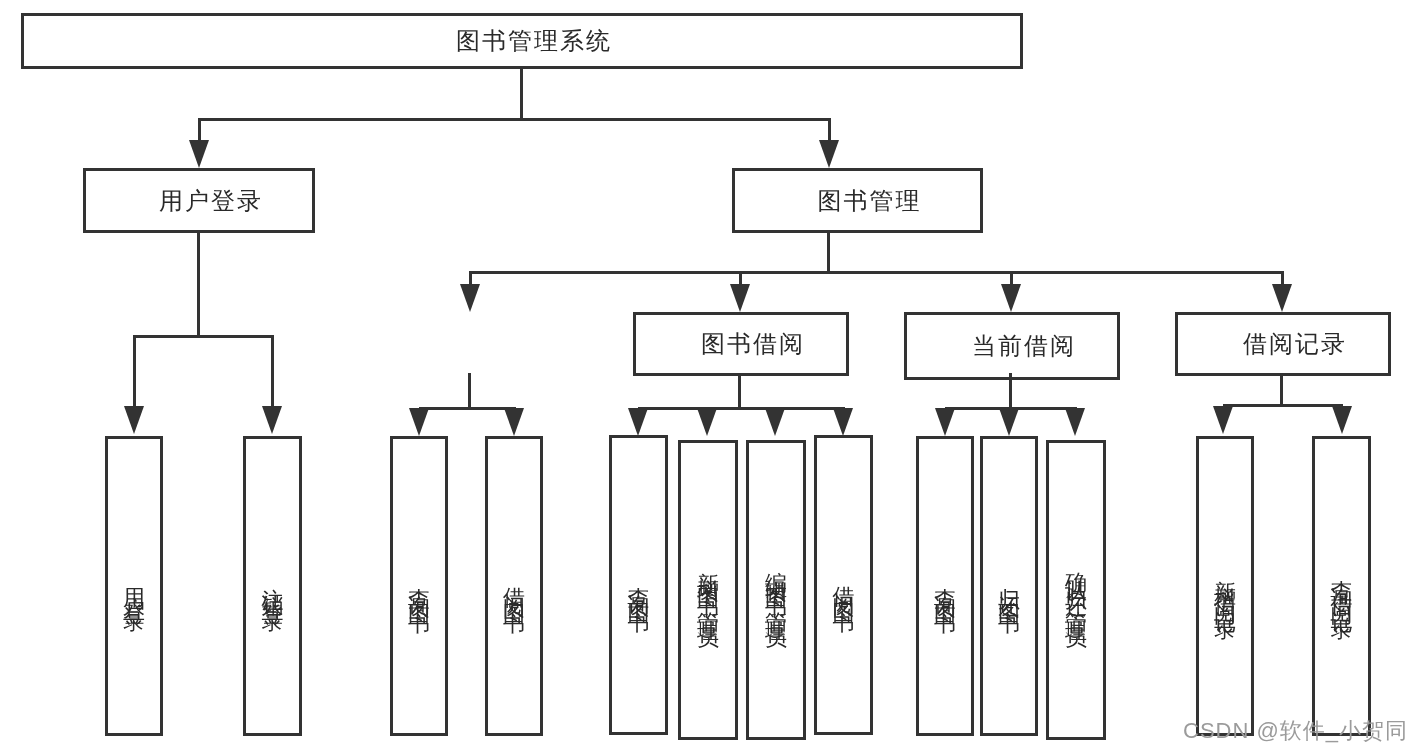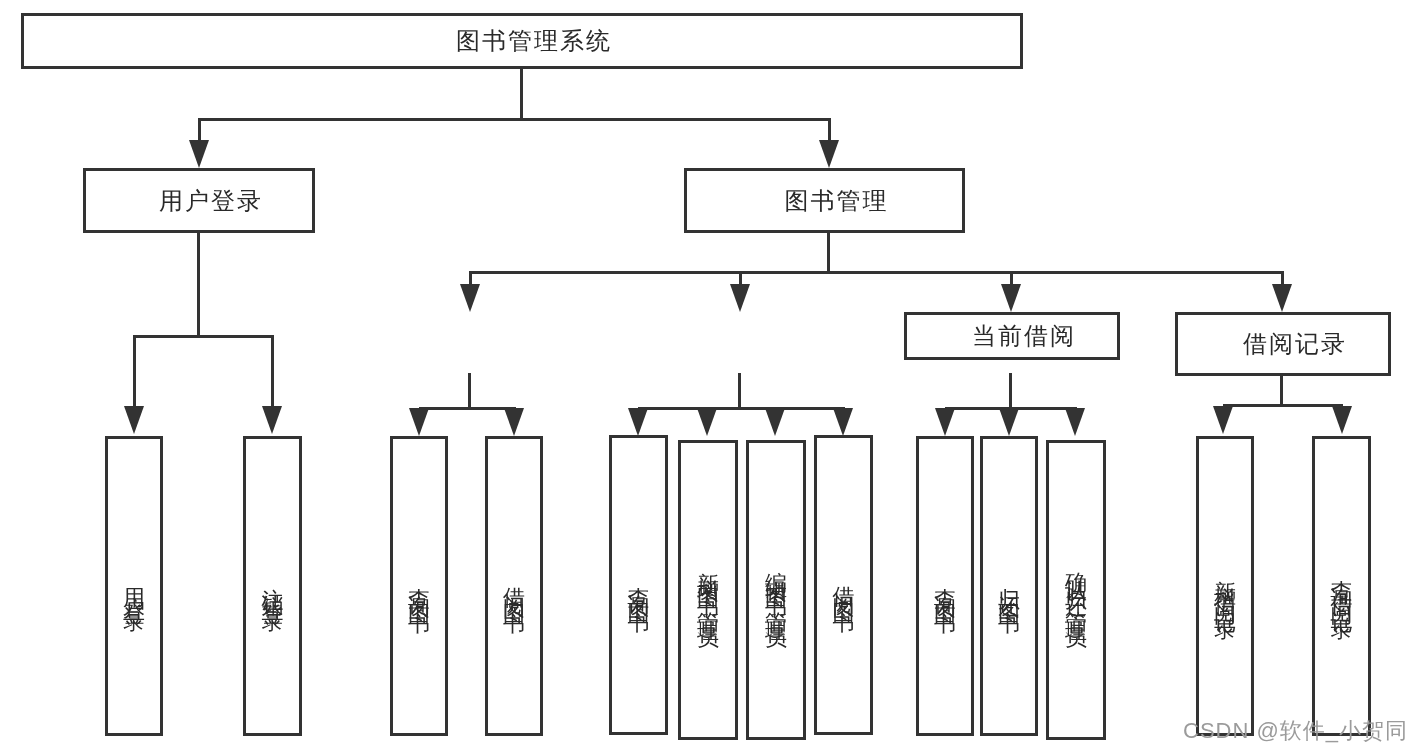--- a/index.html
+++ b/index.html
@@ -61,41 +61,42 @@
   <div class="hbox" style="left:21px;top:13px;width:1002px;height:56px">图书管理系统</div>
 
   <div class="vline" style="left:520px;top:66px;height:54px"></div>
   <div class="hline" style="left:199px;top:118px;width:631px"></div>
   <div class="vline" style="left:198px;top:118px;height:26px"></div>
   <div class="arrow" style="left:189px;top:140px"></div>
   <div class="vline" style="left:828px;top:118px;height:26px"></div>
   <div class="arrow" style="left:819px;top:140px"></div>
 
   <div class="hbox" style="left:83px;top:168px;width:232px;height:65px">用户登录</div>
-  <div class="hbox" style="left:684px;top:168px;width:281px;height:65px">图书管理</div>
+  <div class="hbox" style="left:732px;top:168px;width:251px;height:65px">图书管理</div>
 
   <div class="vline" style="left:197px;top:230px;height:106px"></div>
   <div class="hline" style="left:134px;top:335px;width:139px"></div>
   <div class="vline" style="left:133px;top:335px;height:74px"></div>
   <div class="arrow" style="left:124px;top:406px"></div>
   <div class="vline" style="left:271px;top:335px;height:74px"></div>
   <div class="arrow" style="left:262px;top:406px"></div>
 
   <div class="vline" style="left:827px;top:230px;height:44px"></div>
   <div class="hline" style="left:470px;top:271px;width:813px"></div>
   <div class="vline" style="left:469px;top:271px;height:16px"></div>
   <div class="arrow" style="left:460px;top:284px"></div>
   <div class="vline" style="left:739px;top:271px;height:16px"></div>
   <div class="arrow" style="left:730px;top:284px"></div>
   <div class="vline" style="left:1010px;top:271px;height:16px"></div>
   <div class="arrow" style="left:1001px;top:284px"></div>
   <div class="vline" style="left:1281px;top:271px;height:16px"></div>
   <div class="arrow" style="left:1272px;top:284px"></div>
 
-  <div class="hbox" style="left:904px;top:312px;width:216px;height:48px">当前借阅</div>
+  <div class="hbox" style="left:633px;top:312px;width:216px;height:64px">图书借阅</div>
+  <div class="hbox" style="left:904px;top:312px;width:216px;height:68px">当前借阅</div>
   <div class="hbox" style="left:1175px;top:312px;width:216px;height:64px">借阅记录</div>
 
   <div class="vline" style="left:468px;top:373px;height:36px"></div>
   <div class="hline" style="left:419px;top:407px;width:97px"></div>
   <div class="arrow" style="left:409px;top:408px"></div>
   <div class="arrow" style="left:504px;top:408px"></div>
 
   <div class="vline" style="left:738px;top:373px;height:36px"></div>
   <div class="hline" style="left:638px;top:407px;width:207px"></div>
   <div class="arrow" style="left:628px;top:408px"></div>

